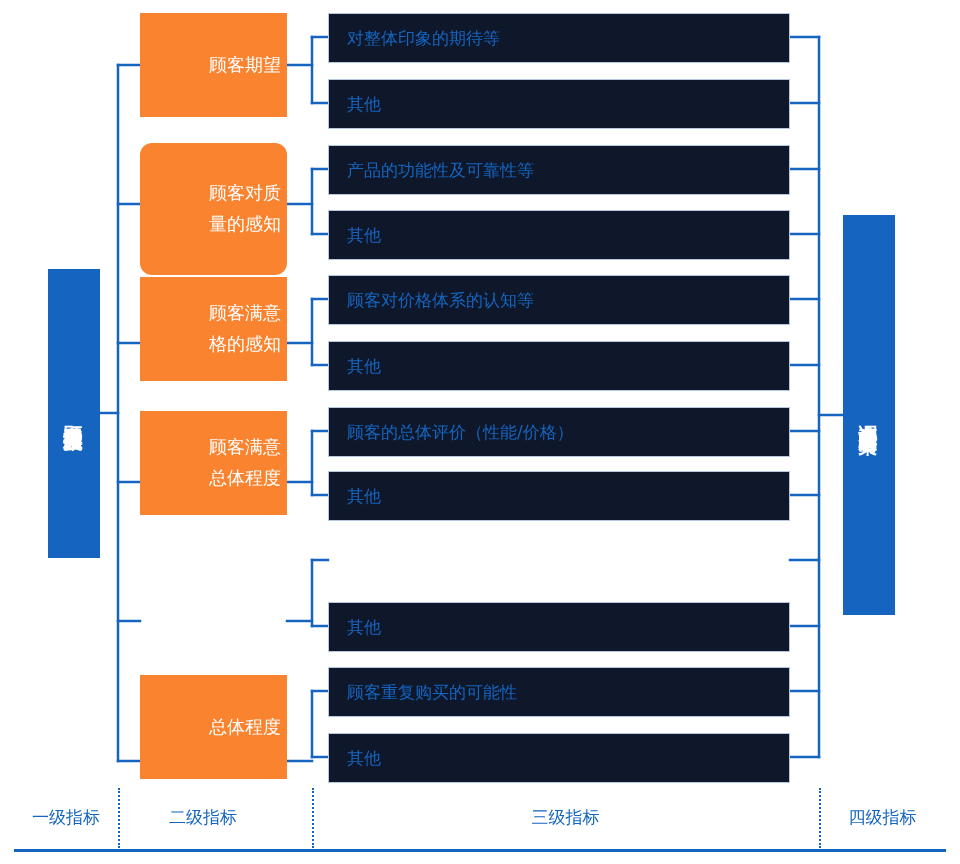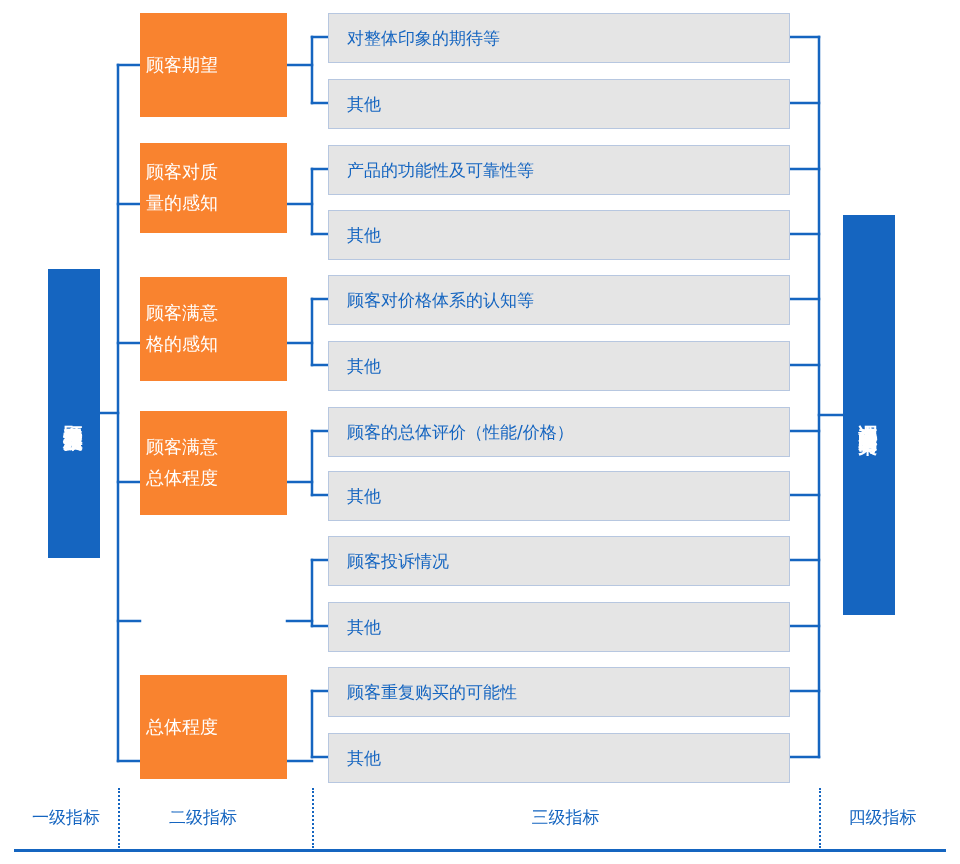--- a/index.html
+++ b/index.html
@@ -44,39 +44,39 @@
   }
 
   
   .lvl2-box {
     position: absolute;
     left: 140px;
     width: 147px;
     background: #F9832F;
     display: flex;
     align-items: center;
-    justify-content: flex-start;
+    justify-content: flex-end;
     text-align: center;
     z-index: 3;
   }
   .lvl2-text {
     color: #ffffff;
     font-size: 18px;
     line-height: 1.72;
     font-weight: 500;
     padding: 0 6px;
   }
 
   
   .lvl3-box {
     position: absolute;
     left: 328px;
     width: 462px;
     height: 50px;
-    background: #e5e5e5;
+    background: #0f172a;
     border: 1px solid #B7C7E0;
     display: flex;
     align-items: center;
     z-index: 3;
   }
   .lvl3-text {
     color: #1565C0;
     font-size: 17px;
     font-weight: 500;
     padding-left: 18px;
@@ -199,21 +199,21 @@
     </g>
   </svg>
 
   <div class="lvl1-box">
     <span class="lvl1-text">顾客满意程度指数</span>
   </div>
 
   <div class="lvl2-box" style="top:13px; height:104px;">
     <span class="lvl2-text">顾客期望</span>
   </div>
-  <div class="lvl2-box" style="top:143px; height:90px;">
+  <div class="lvl2-box" style="top:143px; height:132px;border-radius:12px;">
     <span class="lvl2-text">
         <div>顾客对质</div>
         <div>量的感知</div>
       </span>
   </div>
   <div class="lvl2-box" style="top:277px; height:104px;">
     <span class="lvl2-text">
         <div>顾客满意</div>
         <div>格的感知</div>
       </span>
@@ -245,23 +245,20 @@
   </div>
   <div class="lvl3-box" style="top:341px;">
     <span class="lvl3-text">其他</span>
   </div>
   <div class="lvl3-box" style="top:407px;">
     <span class="lvl3-text">顾客的总体评价（性能/价格）</span>
   </div>
   <div class="lvl3-box" style="top:471px;">
     <span class="lvl3-text">其他</span>
   </div>
-  <div class="lvl3-box" style="top:536px;">
-    <span class="lvl3-text">顾客投诉情况</span>
-  </div>
   <div class="lvl3-box" style="top:602px;">
     <span class="lvl3-text">其他</span>
   </div>
   <div class="lvl3-box" style="top:667px;">
     <span class="lvl3-text">顾客重复购买的可能性</span>
   </div>
   <div class="lvl3-box" style="top:733px;">
     <span class="lvl3-text">其他</span>
   </div>
 

